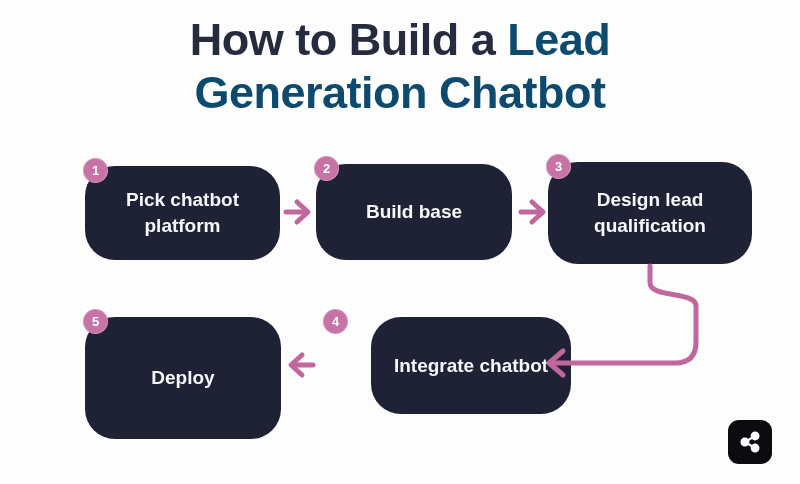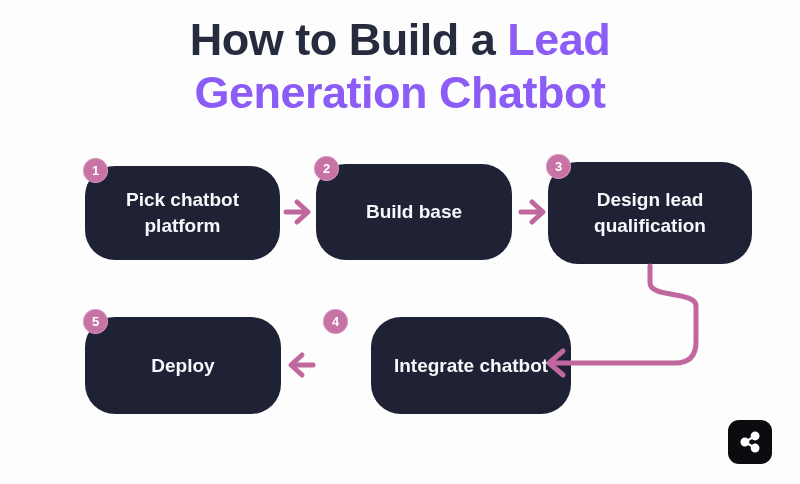--- a/index.html
+++ b/index.html
@@ -13,38 +13,38 @@
 
   
   .title{
     position:absolute;left:0;top:14px;width:800px;
     text-align:center;
     font-size:45px;font-weight:700;letter-spacing:-0.5px;
     line-height:1.17;
     color:#262b3e;
     margin:0;
   }
-  .title .highlight{color:#8b5cf6;}
+  .title .highlight{color:#0c4a6e;}
 
   
   .step{
     position:absolute;
     background:#1e2234;
     border-radius:30px;
     display:flex;align-items:center;justify-content:center;
     text-align:center;
     color:#f7f8fb;
     font-size:19px;font-weight:600;line-height:1.35;
     padding:0 18px;box-sizing:border-box;
   }
   .step-1{left:85px;top:166px;width:195px;height:94px;align-items:center;}
   .step-2{left:316px;top:164px;width:196px;height:96px;}
   .step-3{left:548px;top:162px;width:204px;height:102px;}
   .step-4{left:325px;top:317px;width:200px;height:97px;margin-left:46px;}
-  .step-5{left:85px;top:317px;width:196px;height:97px;}
+  .step-5{left:85px;top:317px;width:196px;height:122px;}
 
   
   .badge{
     position:absolute;
     width:25px;height:25px;border-radius:50%;
     background:#c873a6;
     color:#ffffff;font-size:13px;font-weight:700;
     display:flex;align-items:center;justify-content:center;
     box-shadow:0 0 0 1px rgba(255,255,255,0.25) inset;
     z-index:3;

